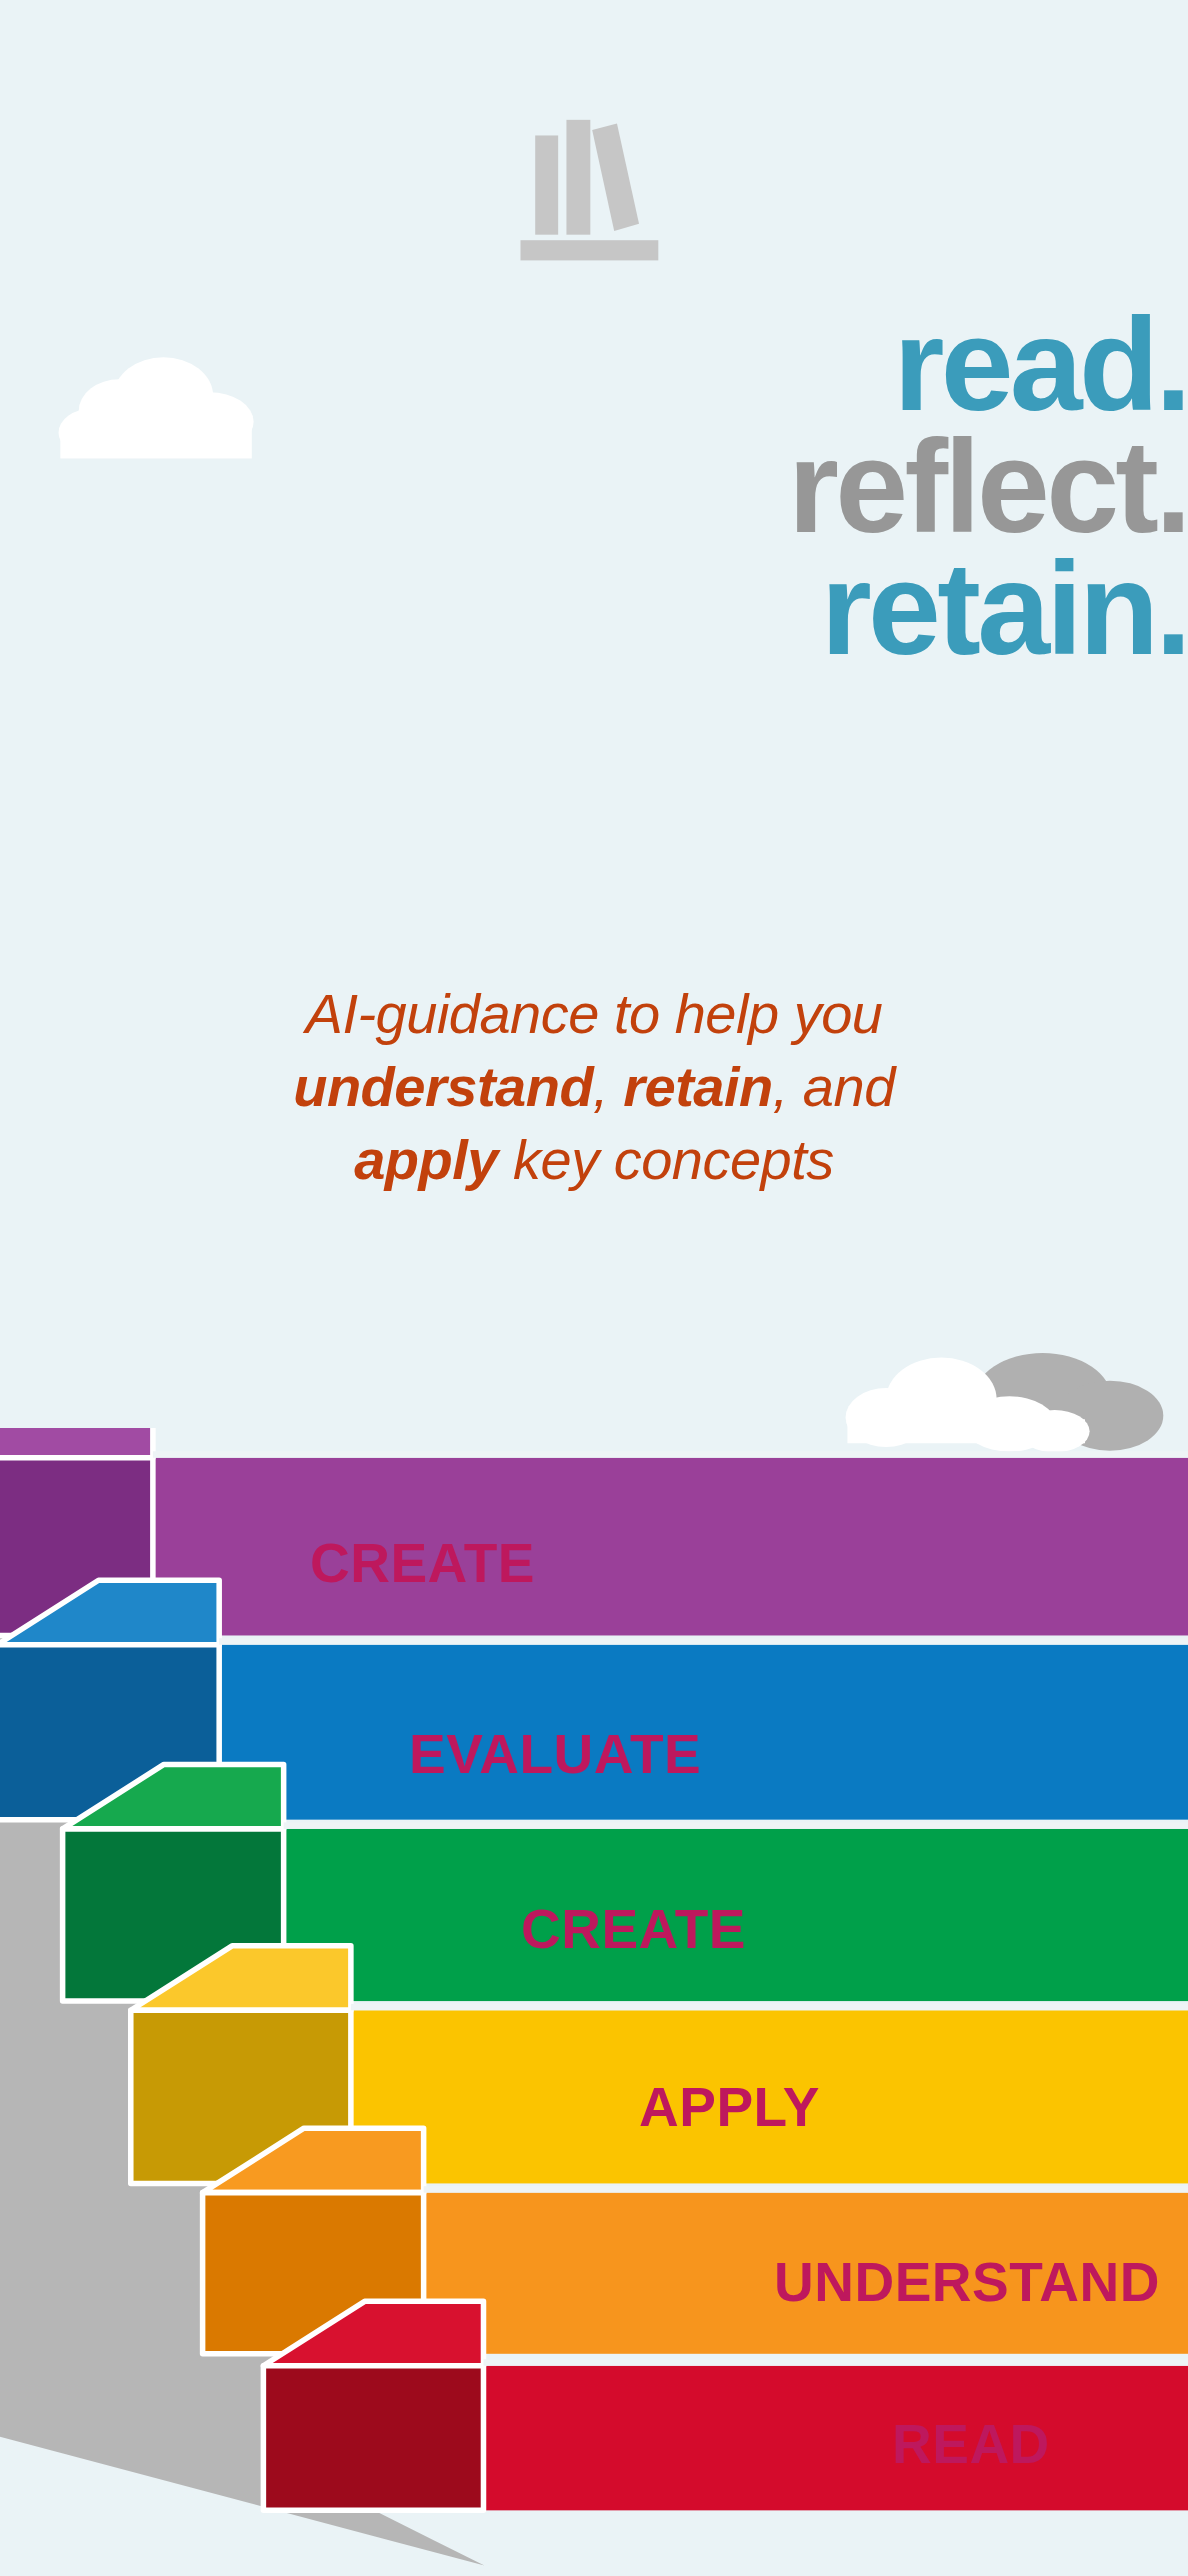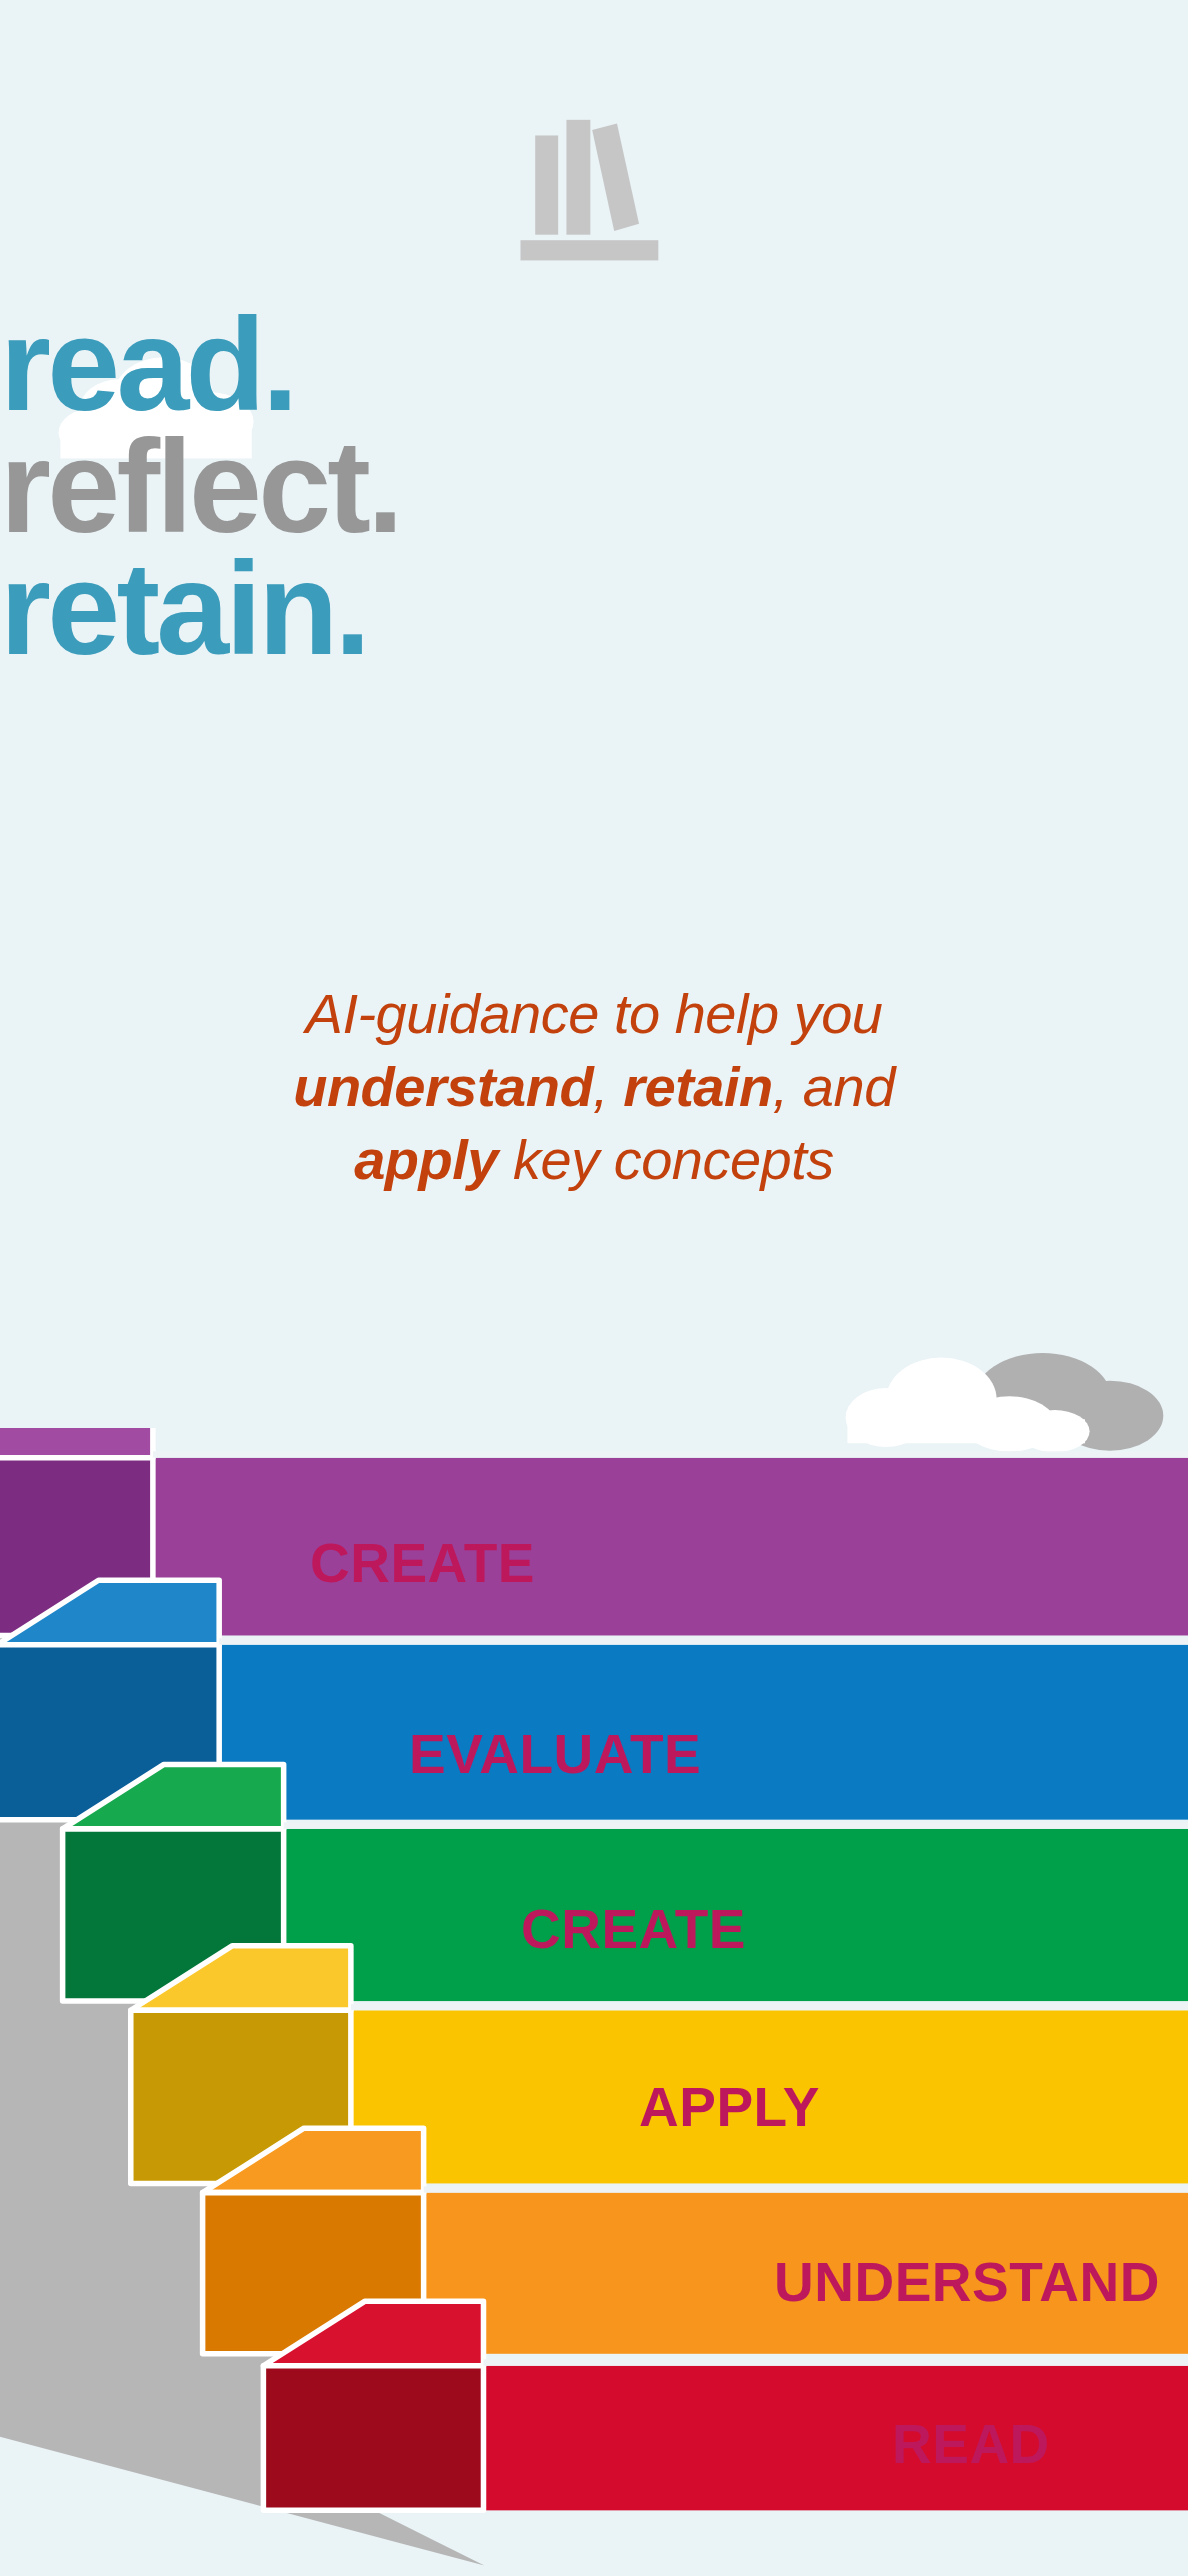--- a/index.html
+++ b/index.html
@@ -20,21 +20,21 @@
   #logo { position:absolute; left:511px; top:118px; width:166px; height:147px; }
 
   
   .cloud-layer { position:absolute; }
   #cloud-left  { left:53px;  top:348px;  width:208px; height:116px; }
   #cloud-right { left:829px; top:1327px; width:361px; height:157px; }
 
   
   #headline {
     position:absolute; left:0; top:304px; width:1188px;
-    text-align:left;
+    text-align:right;
     font-weight:bold;
     font-size:131px;
     line-height:0.93;
     letter-spacing:-3.7px;
   }
   .hl-line { display:block; }
   .hl-teal { color:#3b9cbb; }
   .hl-gray { color:#979797; }
 
   

